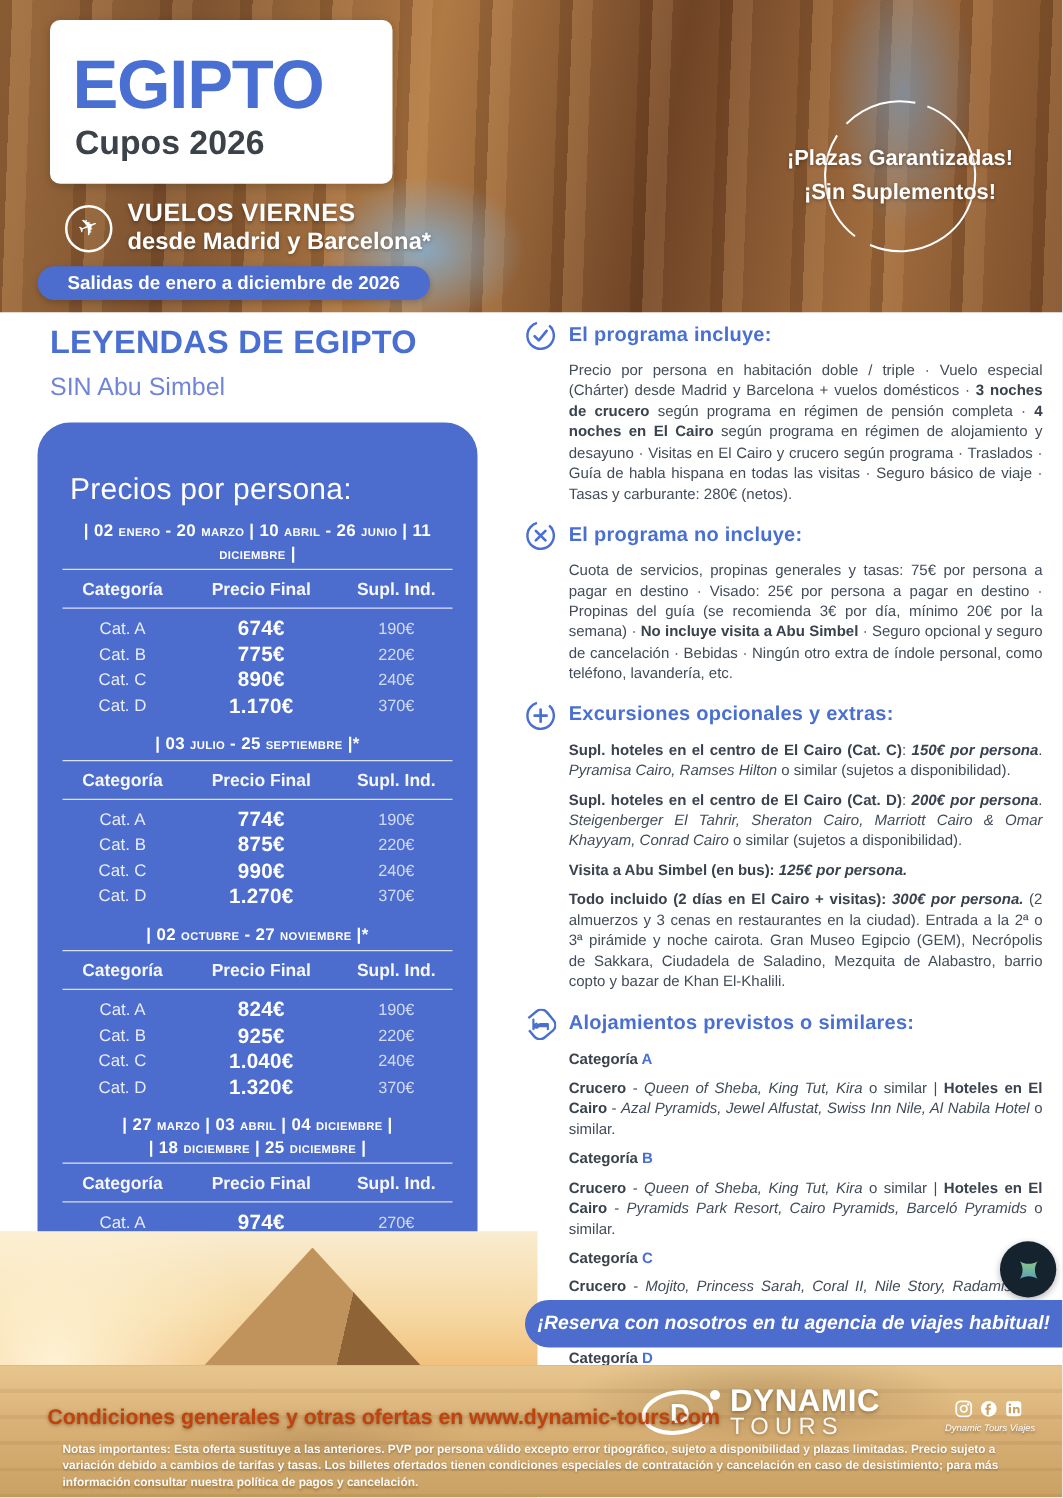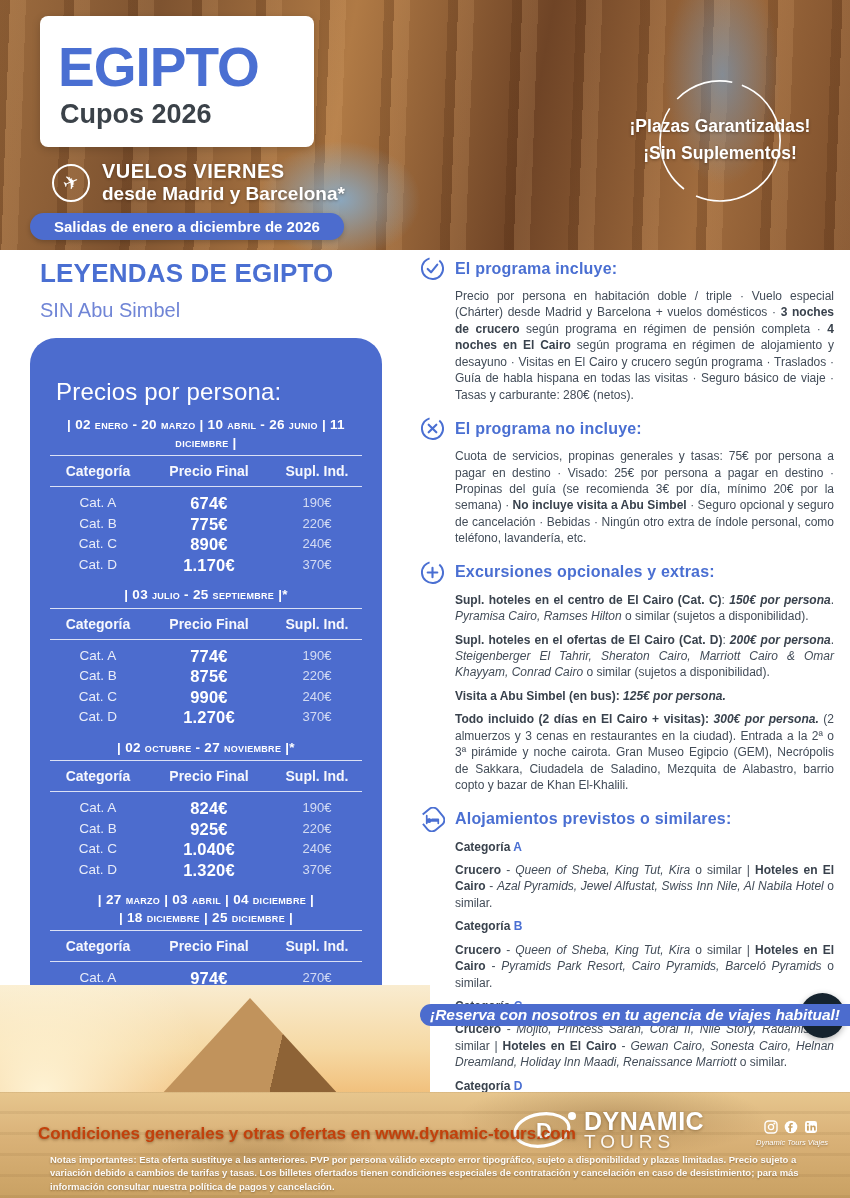--- a/index.html
+++ b/index.html
@@ -95,21 +95,21 @@
   .sphinx-head{position:absolute;left:150px;bottom:48px;width:24px;height:30px;border-radius:7px 7px 4px 4px;background:#7c4f25}
   .pyr-sand{position:absolute;left:0;bottom:0;width:100%;height:64px;
     background:linear-gradient(180deg,rgba(210,169,108,0) 0%,#d2a96c 35%,#c2975a 100%)}
   .bottom-strip{position:absolute;left:0;top:1092px;width:850px;height:106px;overflow:hidden;
     background:
       radial-gradient(ellipse 220px 55px at 72% 25%, rgba(120,86,42,.32), transparent 70%),
       radial-gradient(ellipse 180px 45px at 30% 60%, rgba(120,86,42,.22), transparent 70%),
       repeating-linear-gradient(0deg, rgba(118,84,40,.10) 0 3px, rgba(118,84,40,0) 3px 21px),
       linear-gradient(180deg,#e7c68e 0%,#d9b177 45%,#c9a163 100%)}
   .reserve-bar{
-    position:absolute;left:420px;top:1004px;width:430px;height:22px;
+    position:absolute;left:420px;top:1040px;width:430px;height:38px;
     background:var(--blue);border-radius:19px 0 0 19px;
     display:flex;align-items:center;justify-content:center;
     color:#fff;font-size:15.5px;font-weight:700;font-style:italic;
   }
   .conditions{position:absolute;left:38px;top:1124px;color:#c2410c;font-size:17px;font-weight:700;
     text-shadow:0 1px 3px rgba(80,50,15,.55)}
   .legal{position:absolute;left:50px;top:1153px;width:755px;color:#fff;font-size:9.5px;line-height:1.4;
     font-weight:700;text-shadow:0 1px 2px rgba(80,50,15,.5);opacity:.95}
   .brand{position:absolute;left:512px;top:1108px;display:flex;align-items:center;gap:6px;color:#fff;
     text-shadow:0 1px 3px rgba(80,50,15,.45)}
@@ -332,21 +332,21 @@
     <div class="section">
       <div class="sec-head">
         <svg class="sec-icon" viewBox="0 0 26 26">
           <circle cx="13" cy="13" r="11" fill="none" stroke="#4a6fd2" stroke-width="2" stroke-dasharray="58 11" transform="rotate(-50 13 13)"></circle>
           <path d="M13 8 L13 18 M8 13 L18 13" fill="none" stroke="#4a6fd2" stroke-width="2.2" stroke-linecap="round"></path>
         </svg>
         <span class="sec-title">Excursiones opcionales y extras:</span>
       </div>
       <div class="body-paras">
           <p><span class="r-b">Supl. hoteles en el centro de El Cairo (Cat. C)</span><span>: </span><span class="r-bi">150€ por persona</span><span>. </span><span class="r-i">Pyramisa Cairo, Ramses Hilton</span><span> o similar (sujetos a disponibilidad).</span></p>
-          <p><span class="r-b">Supl. hoteles en el ofertas de El Cairo (Cat. D)</span><span>: </span><span class="r-bi">200€ por persona</span><span>. </span><span class="r-i">Steigenberger El Tahrir, Sheraton Cairo, Marriott Cairo &amp; Omar Khayyam, Conrad Cairo</span><span> o similar (sujetos a disponibilidad).</span></p>
+          <p><span class="r-b">Supl. hoteles en el centro de El Cairo (Cat. D)</span><span>: </span><span class="r-bi">200€ por persona</span><span>. </span><span class="r-i">Steigenberger El Tahrir, Sheraton Cairo, Marriott Cairo &amp; Omar Khayyam, Conrad Cairo</span><span> o similar (sujetos a disponibilidad).</span></p>
           <p><span class="r-b">Visita a Abu Simbel (en bus): </span><span class="r-bi">125€ por persona.</span></p>
           <p><span class="r-b">Todo incluido (2 días en El Cairo + visitas): </span><span class="r-bi">300€ por persona.</span><span> (2 almuerzos y 3 cenas en restaurantes en la ciudad). Entrada a la 2ª o 3ª pirámide y noche cairota. Gran Museo Egipcio (GEM), Necrópolis de Sakkara, Ciudadela de Saladino, Mezquita de Alabastro, barrio copto y bazar de Khan El-Khalili.</span></p>
         </div>
     </div>
 
     <div class="section">
       <div class="sec-head">
         <svg class="sec-icon" viewBox="0 0 26 26">
           <rect x="2.5" y="2.5" width="21" height="21" rx="6" fill="none" stroke="#4a6fd2" stroke-width="2" stroke-dasharray="62 12" transform="rotate(-40 13 13)"></rect>
           <path d="M7 9 L7 17 M7 14.5 L19 14.5 L19 17 M9.5 12.5 a1.6 1.6 0 1 0 .01 0 M12.5 12.8 L19 12.8 L19 14.5" fill="none" stroke="#4a6fd2" stroke-width="1.8" stroke-linecap="round" stroke-linejoin="round"></path>

